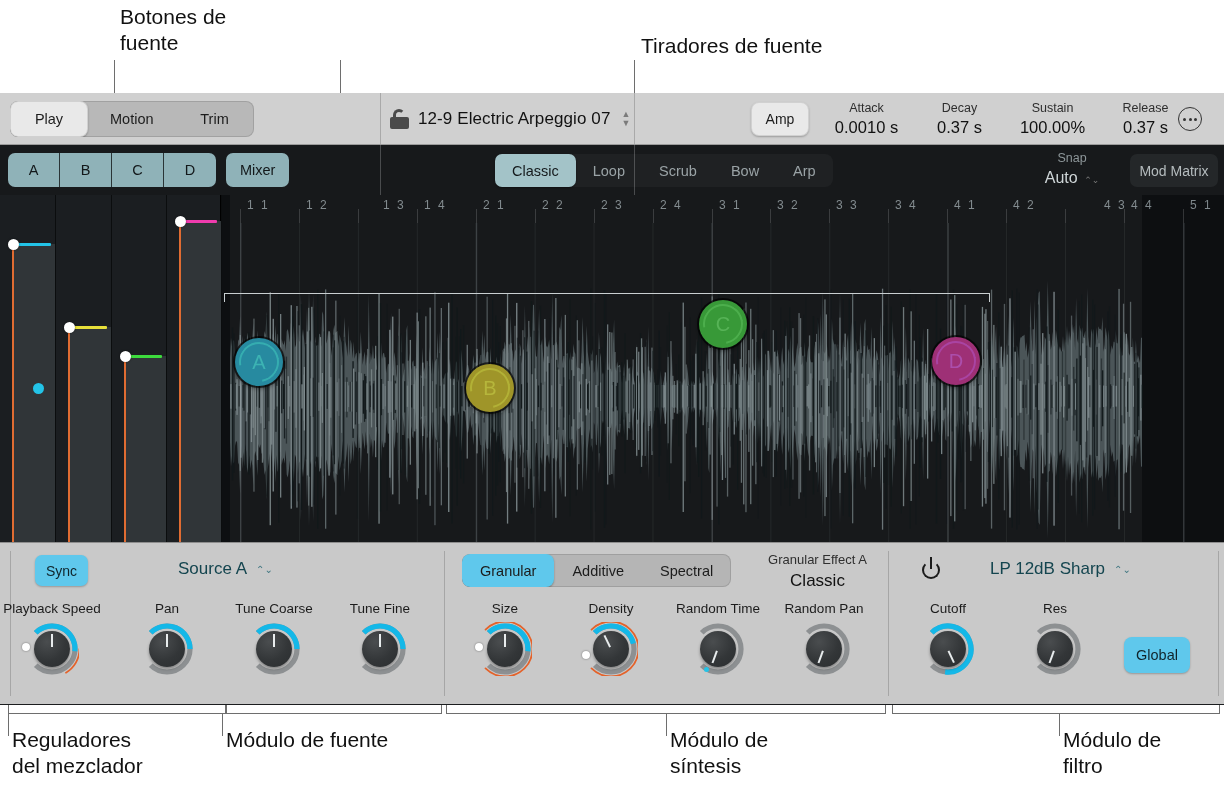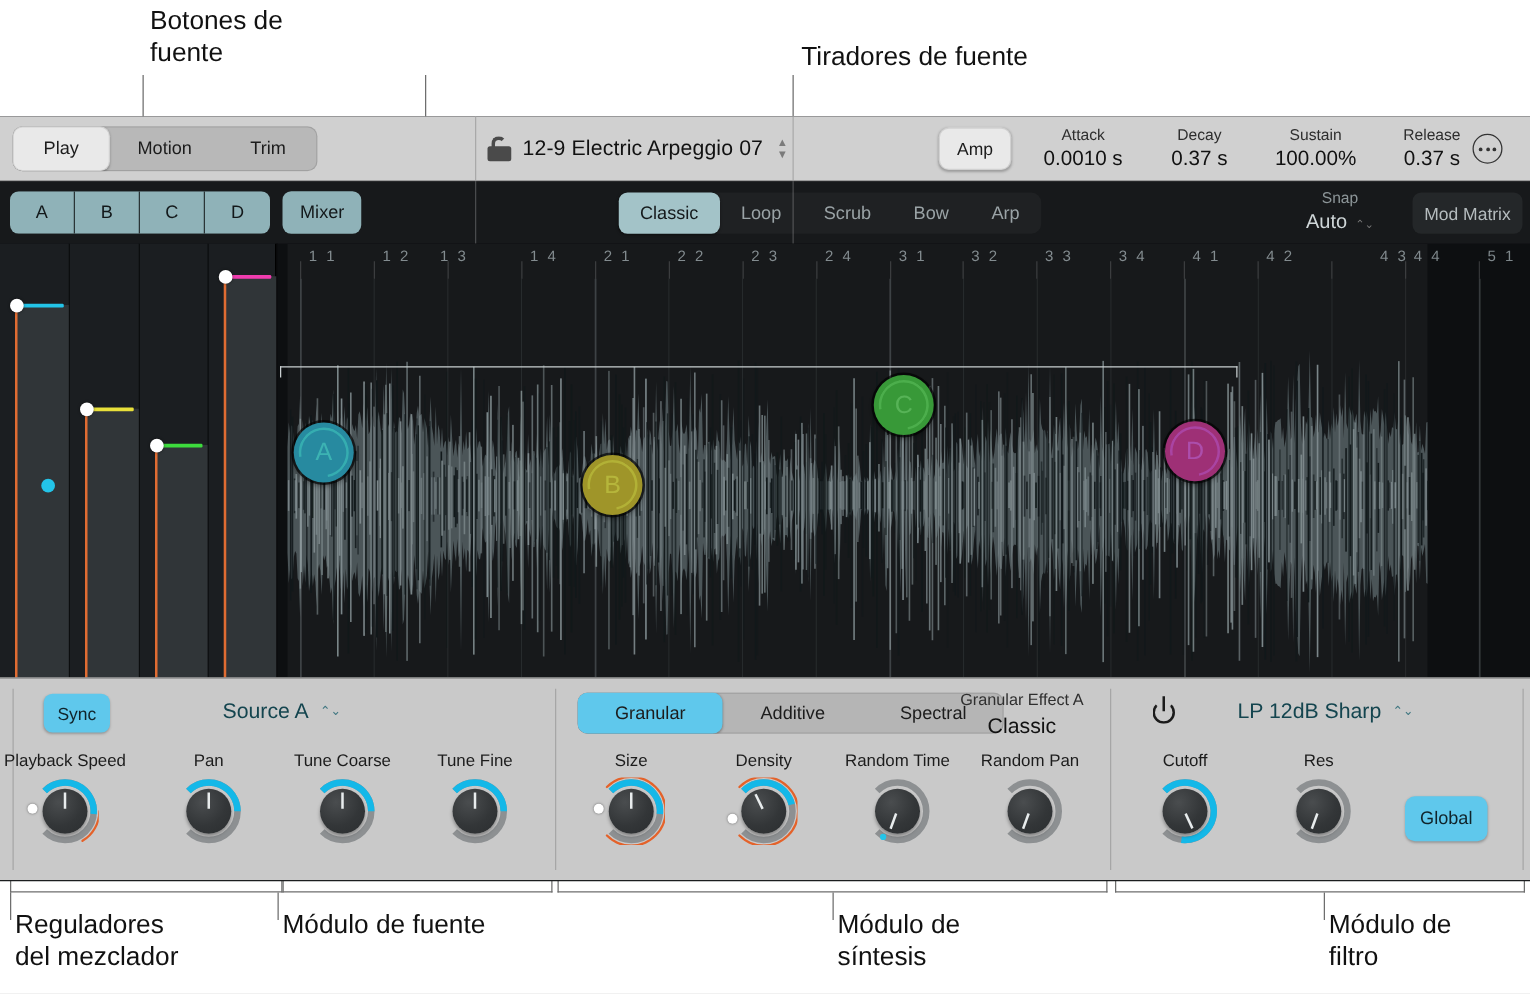--- a/index.html
+++ b/index.html
@@ -183,21 +183,21 @@
     position:absolute; top: 16px; font-size: 17px; color: #14454f;
     display:flex; align-items:center; gap: 7px;
   }
   .src-select .stepper { color:#3f7680; }
 
   .synth-tabs {
     position:absolute; left: 462px; top: 11px; height: 33px; display:flex;
     background: #b5b5b5; border-radius: 8px; overflow:hidden;
     box-shadow: inset 0 0 0 1px rgba(0,0,0,.12);
   }
-  .synth-tab { padding: 0 30px; display:flex; align-items:center; justify-content:center; font-size: 14.5px; color:#1c1c1c; }
+  .synth-tab { padding: 0 18px; display:flex; align-items:center; justify-content:center; font-size: 14.5px; color:#1c1c1c; }
   .synth-tab.on { background:#5fc8ec; border-radius: 8px; box-shadow: 0 1px 2px rgba(0,0,0,.3); }
 
   .fx-readout { position:absolute; left: 755px; top: 8px; width: 125px; text-align:center; }
   .fx-readout .lbl { font-size: 13px; color:#2f2f2f; line-height: 18px; }
   .fx-readout .val { font-size: 17px; color:#111; line-height: 23px; }
 
   .power-icon {
     position:absolute; left: 920px; top: 14px; width: 22px; height: 24px;
   }
   .power-icon .arc {
@@ -401,21 +401,21 @@
           </div>
         </div>
 
       <div class="wave-panel">
         <div class="ruler" id="ruler">
             <div class="tick" style="left: 18px;"></div>
             <div class="tl" style="left: 23px;">1 1</div>
             <div class="tick" style="left: 77px;"></div>
             <div class="tl" style="left: 82px;">1 2</div>
             <div class="tick" style="left: 136px;"></div>
-            <div class="tl" style="left: 128px;">1 3</div>
+            <div class="tl" style="left: 159px;">1 3</div>
             <div class="tick" style="left: 195px;"></div>
             <div class="tl" style="left: 200px;">1 4</div>
             <div class="tick" style="left: 254px;"></div>
             <div class="tl" style="left: 259px;">2 1</div>
             <div class="tick" style="left: 313px;"></div>
             <div class="tl" style="left: 318px;">2 2</div>
             <div class="tick" style="left: 372px;"></div>
             <div class="tl" style="left: 377px;">2 3</div>
             <div class="tick" style="left: 431px;"></div>
             <div class="tl" style="left: 436px;">2 4</div>

